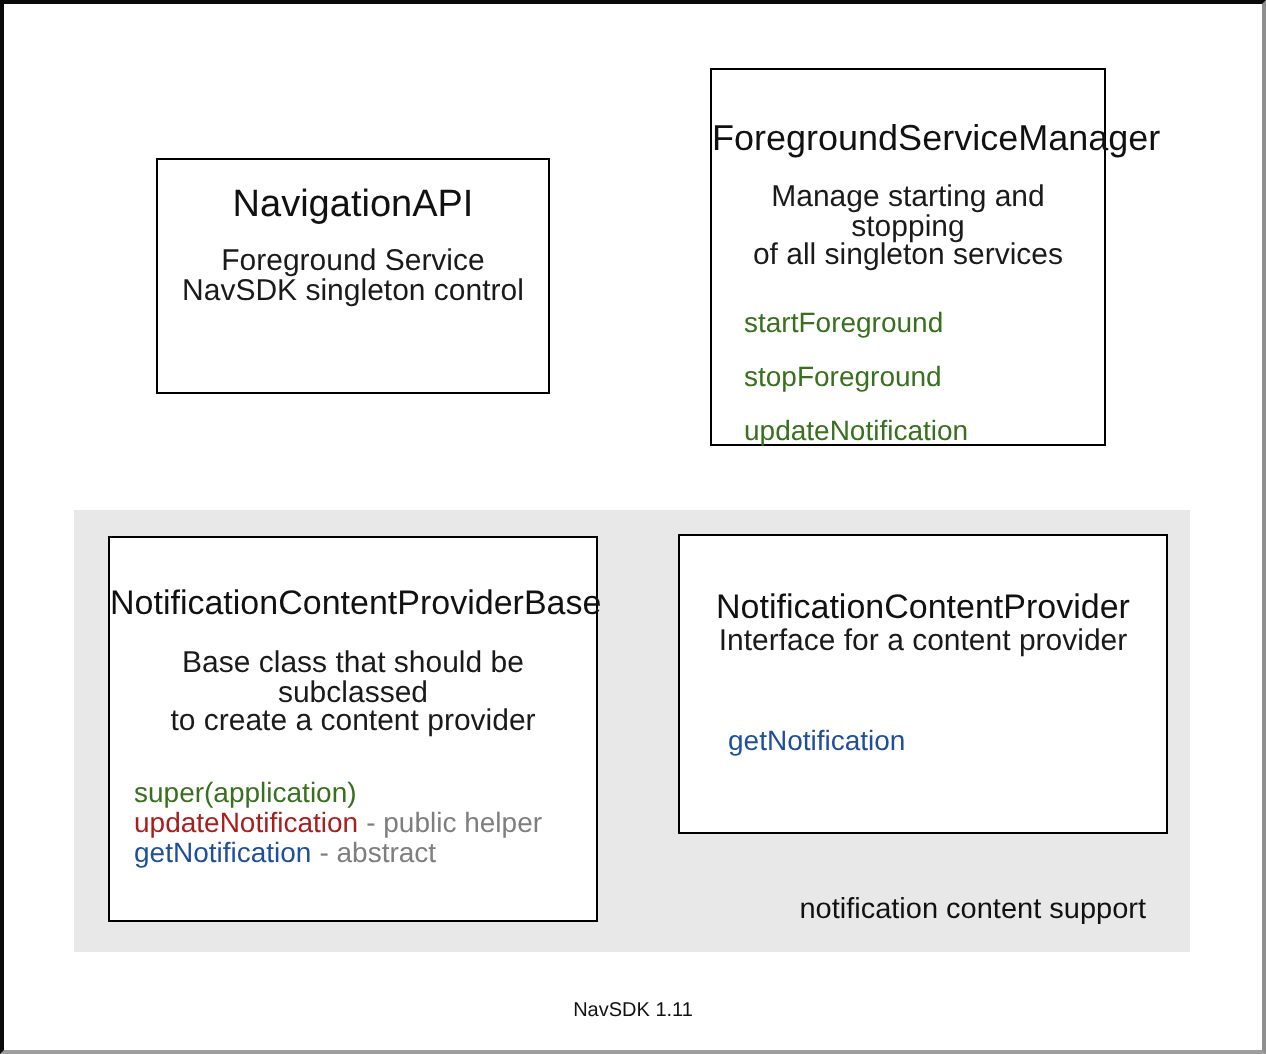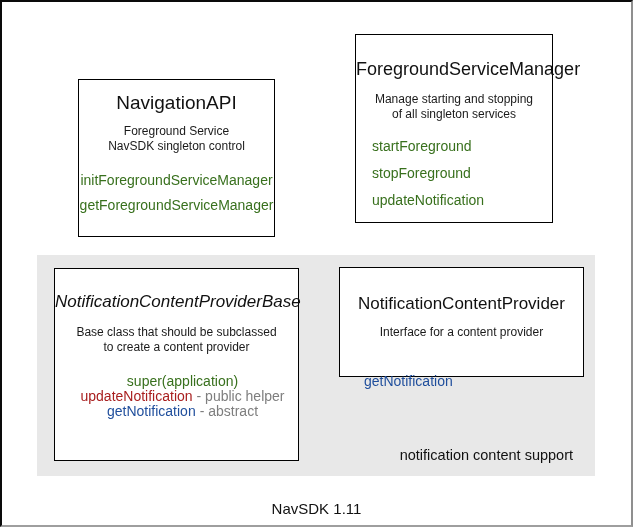--- a/index.html
+++ b/index.html
@@ -35,86 +35,82 @@
     background: #ffffff;
     border: 1.5px solid var(--box-border, #000000);
   }
   .box-title {
     text-align: center;
     color: #111111;
     white-space: nowrap;
   }
   .box-desc {
     text-align: center;
-    font-size: 12px;
+    font-size: 15px;
     line-height: 14.5px;
     color: #1a1a1a;
   }
   .methods { font-size: 14px; line-height: 15px; }
   .methods.centered { text-align: center; }
   .method-row { white-space: nowrap; }
   .m-green { color: var(--method-green, #38701d); }
   .m-red   { color: var(--method-red, #a81e1e); }
   .m-blue  { color: var(--method-blue, #1f4e9c); }
   .annotation { color: var(--annotation-gray, #7e7e7e); margin-left: 4px; }
 
   
-  .box-nav-api { left: 76px; top: 77px; width: 197px; height: 158px; }
+  .box-nav-api { left: 76px; top: 77px; width: 197px; height: 118px; }
   .box-nav-api .box-title { margin-top: 12px; font-size: 19px; }
   .box-nav-api .box-desc  { margin-top: 10px; }
   .box-nav-api .methods   { margin-top: 20px; }
   .box-nav-api .method-row + .method-row { margin-top: 10px; }
 
   
   .box-fsm { left: 325px; top: 32px; width: 198px; height: 189px; margin-left: 28px; }
   .box-fsm .box-title { margin-top: 24px; font-size: 18px; }
   .box-fsm .box-desc  { margin-top: 12px; }
   .box-fsm .methods   { margin-top: 18px; padding-left: 16px; text-align: left; }
   .box-fsm .method-row + .method-row { margin-top: 12px; }
 
   
   .box-ncpb { left: 52px; top: 266px; width: 245px; height: 193px; }
-  .box-ncpb .box-title { margin-top: 23px; font-size: 17px; font-style: italic; }
+  .box-ncpb .box-title { margin-top: 23px; font-size: 17px; }
   .box-ncpb .box-desc  { margin-top: 13px; text-align: center; }
-  .box-ncpb .methods   { margin-top: 20px; padding-left: 12px; text-align: center; }
+  .box-ncpb .methods   { margin-top: 20px; padding-left: 12px; text-align: left; }
   .box-ncpb .method-row + .method-row { margin-top: 0; }
 
   
-  .box-ncp { left: 337px; top: 265px; width: 245px; height: 110px; }
+  .box-ncp { left: 337px; top: 265px; width: 245px; height: 150px; }
   .box-ncp .box-title { margin-top: 26px; font-size: 17px; }
-  .box-ncp .box-desc  { margin-top: 11px; }
+  .box-ncp .box-desc  { }
   .box-ncp .methods   { margin-top: 34px; padding-left: 24px; text-align: left; }
 
   .footer-label {
     position: absolute;
     left: 0; right: 0;
     top: 498px;
     text-align: center;
-    font-size: 15px;
+    font-size: 10px;
     color: #111111;
   }
 </style>
 </head>
 <body>
 
 <div class="frame">
 
   <div class="group-region">
     <div class="group-label">notification content support</div>
   </div>
 
   <div class="class-box box-nav-api">
     <div class="box-title">NavigationAPI</div>
     <div class="box-desc">
       <span>Foreground Service</span><br>
       <span>NavSDK singleton control</span>
-    </div>
-    <div class="methods centered">
-      <div class="method-row"><span class="m-green">initForegroundServiceManager</span></div>
-      <div class="method-row"><span class="m-green">getForegroundServiceManager</span></div>
     </div>
   </div>
 
   <div class="class-box box-fsm">
     <div class="box-title">ForegroundServiceManager</div>
     <div class="box-desc">
       <span>Manage starting and stopping</span><br>
       <span>of all singleton services</span>
     </div>
     <div class="methods">

